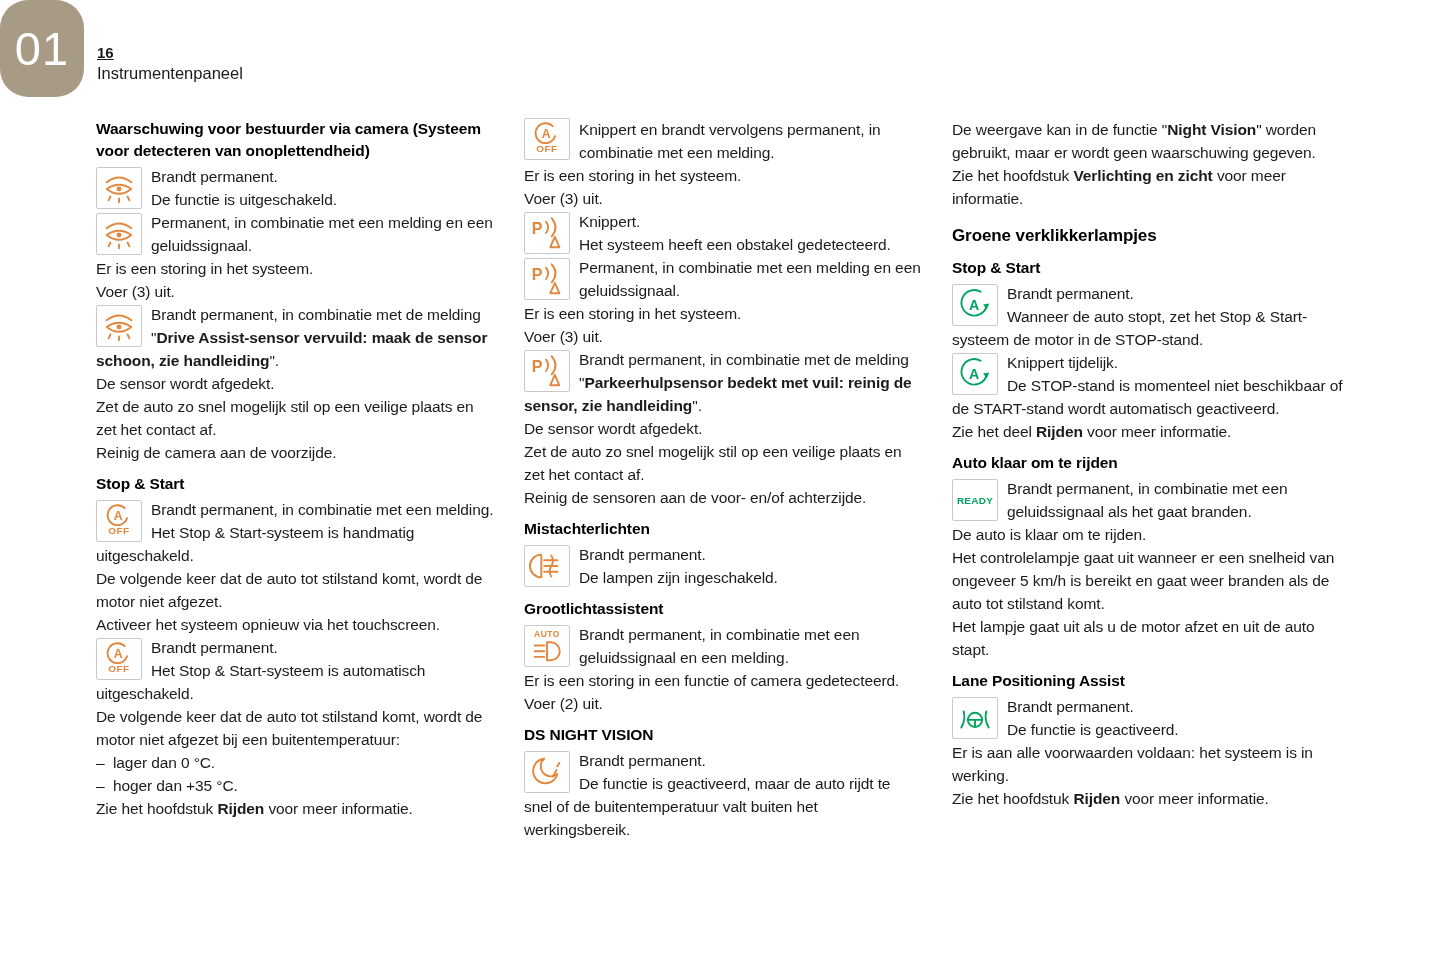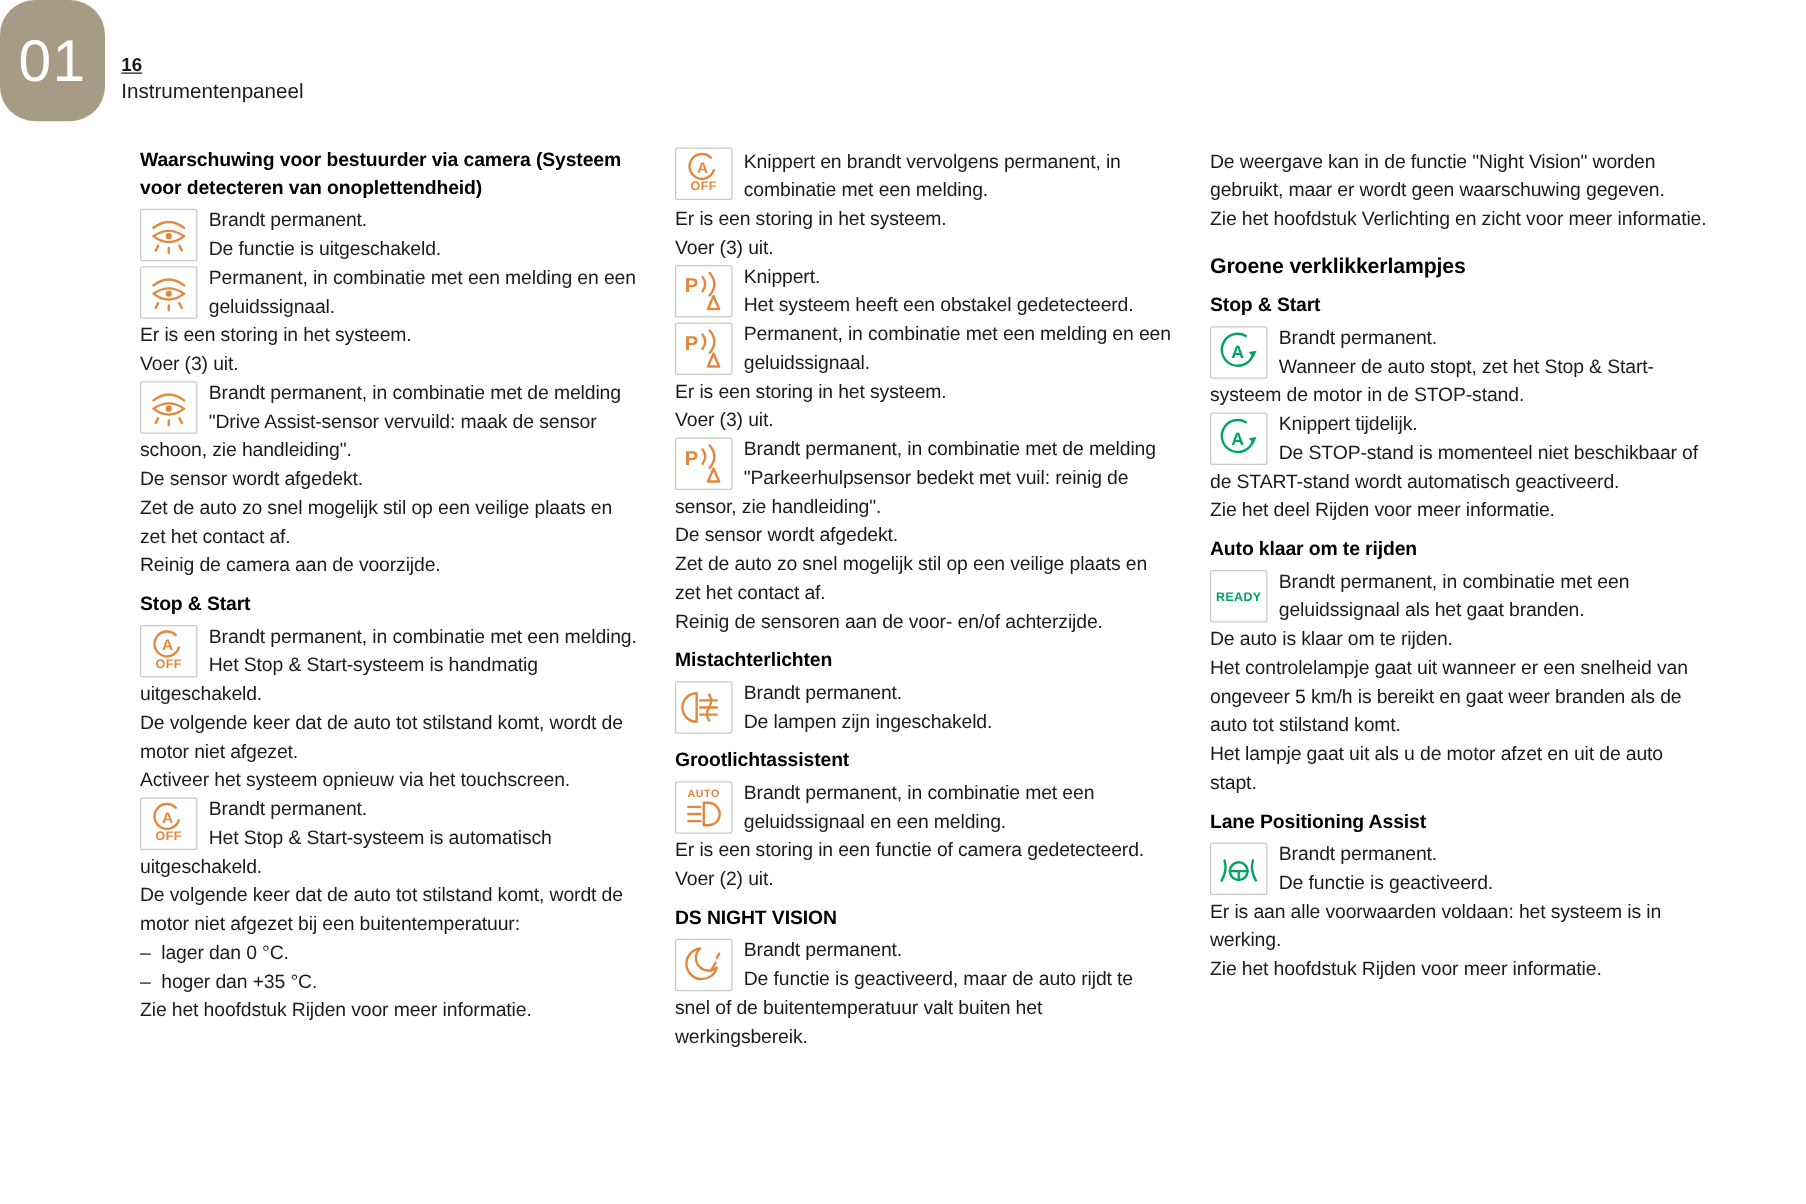--- a/index.html
+++ b/index.html
@@ -17,39 +17,39 @@
     background:var(--tab-bg, #a89b85);
     color:#fff;
     display:flex; align-items:center; justify-content:center;
     font-size:47px; font-weight:300; letter-spacing:1px;border-radius:28px;
   }
   .page-head { position:absolute; left:97px; top:44px; }
   .page-number { font-weight:bold; font-size:15px;text-decoration:underline; }
   .section-title { font-size:16.5px; margin-top:3px; }
 
   .columns {
-    position:absolute; left:112px; top:118px; right:79px;
+    position:absolute; left:96px; top:118px; right:79px;
     display:flex; gap:30px;
   }
   .column {
     flex:0 0 398px; width:398px;
     font-size:15.5px; line-height:23px; letter-spacing:-0.1px;
   }
   .column > *:first-child { margin-top:0; }
 
   h3.heading {
     font-size:15.5px; line-height:22px; font-weight:bold;
     color:#000; margin:9px 0 3px; clear:both;
   }
   h2.section_heading {
     font-size:17px; line-height:24px; font-weight:bold;
     color:#000; margin:14px 0 9px; clear:both;
   }
   p { margin:0; }
-  .b { font-weight:normal; }
+  .b { font-weight:bold; }
 
   .bullet > span:first-child { display:inline-block; width:17px; }
 
   .icon-box {
     float:left; clear:left;
     width:46px; height:42px;
     border:1px solid #c9c9c9; border-radius:2px;
     margin:2px 9px 1px 0;
     display:flex; align-items:center; justify-content:center;
     background:#fff;

